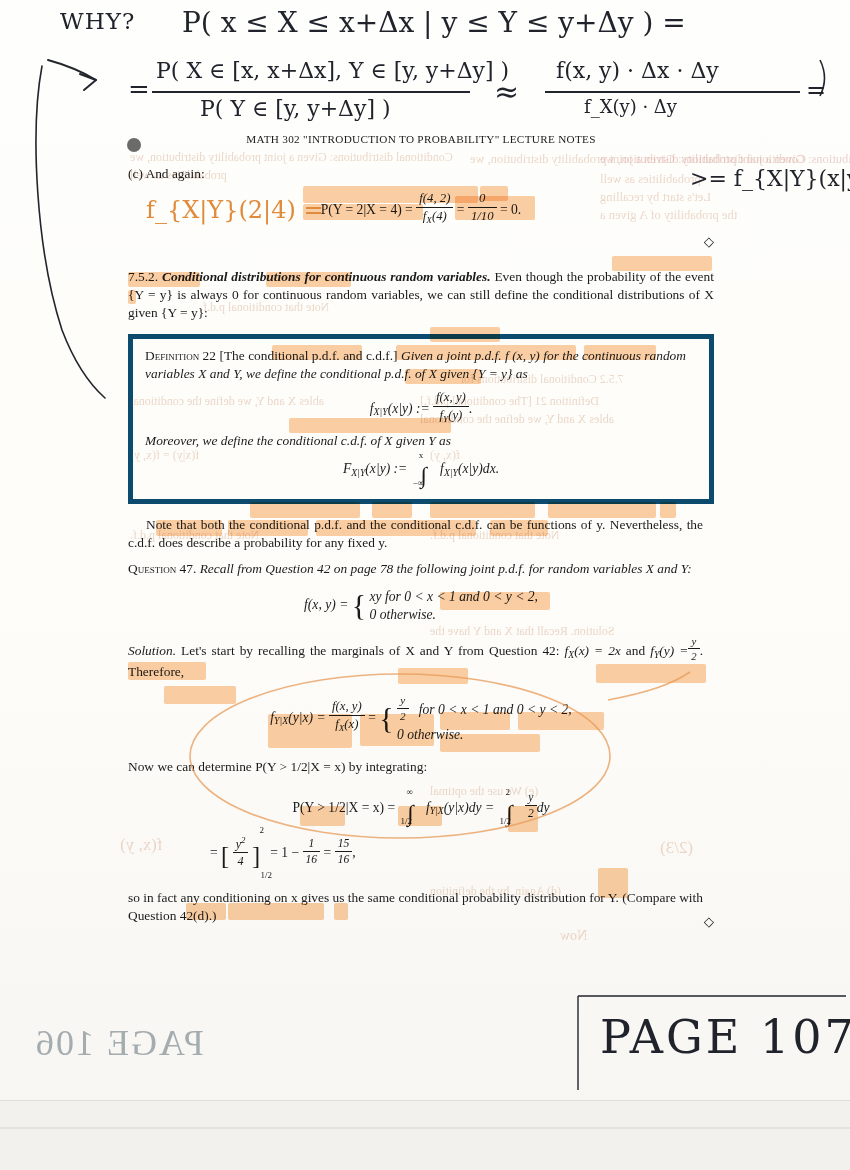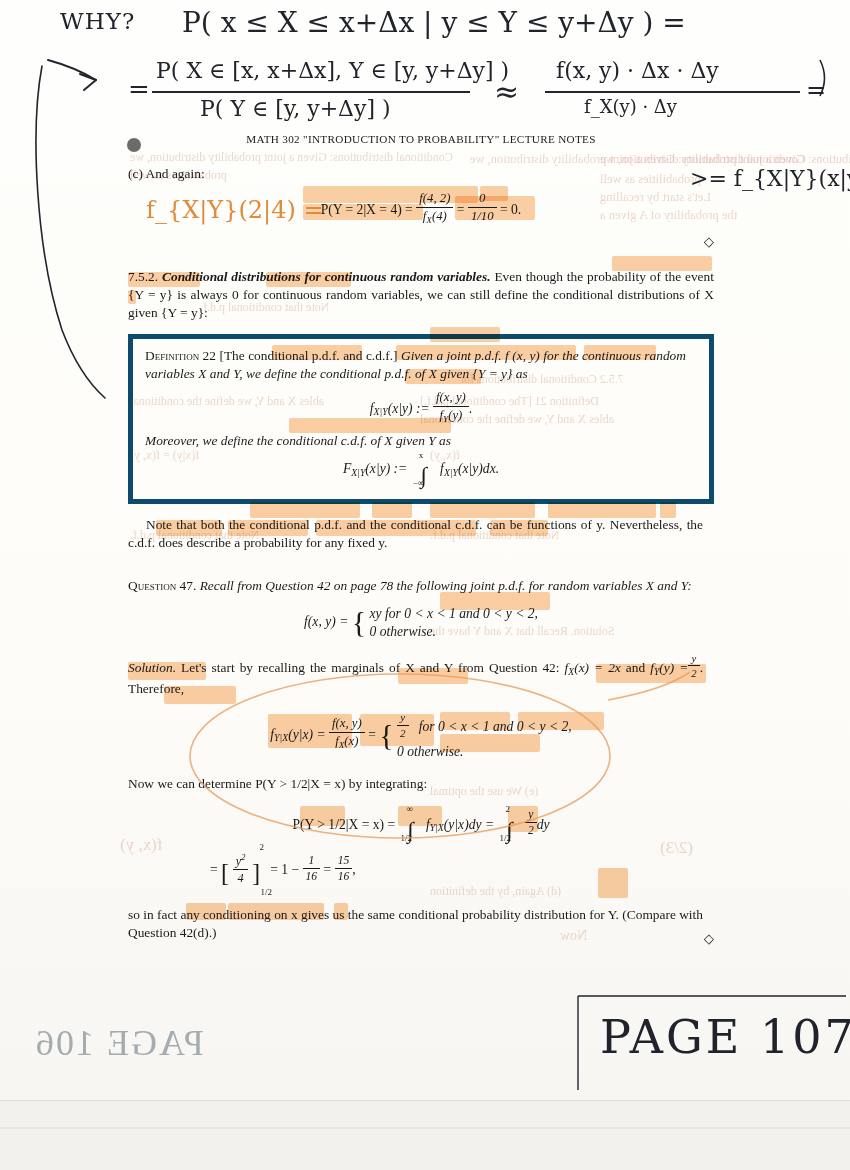--- a/index.html
+++ b/index.html
@@ -42,21 +42,21 @@
     text-align:center;
     font-size:11.2px;
     letter-spacing:.3px;
     font-variant:small-caps;
     margin-bottom:18px;
   }
   .para{margin:0 11px 6px 0;}
   .sec-head{margin:18px 0 6px 0;}
   .sec-num{font-variant:small-caps;}
   .sec-title{font-style:italic;font-weight:bold;}
-  .q-head{margin:25px 0 4px 0;}
+  .q-head{margin:8px 0 4px 0;}
   .qlabel{font-variant:small-caps;}
   .ital{font-style:italic;}
   .math{font-family:"Liberation Serif", serif;font-style:italic;}
   .dispmath{
     text-align:center;margin:7px 0;font-style:italic;
     font-size:13.6px;
   }
   .diamond{ text-align:right; font-style:normal; }
 
   

